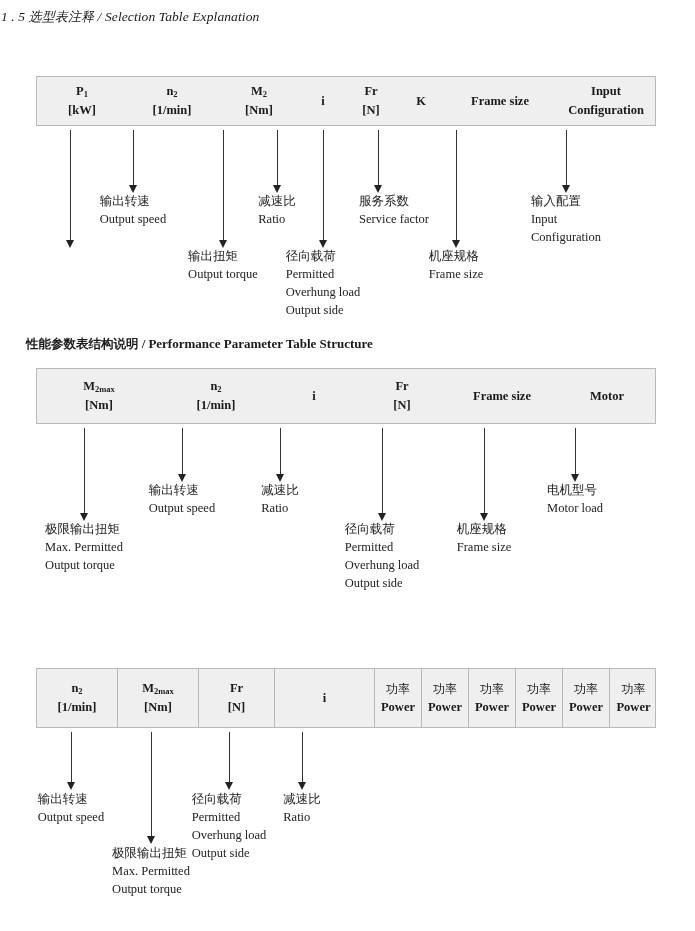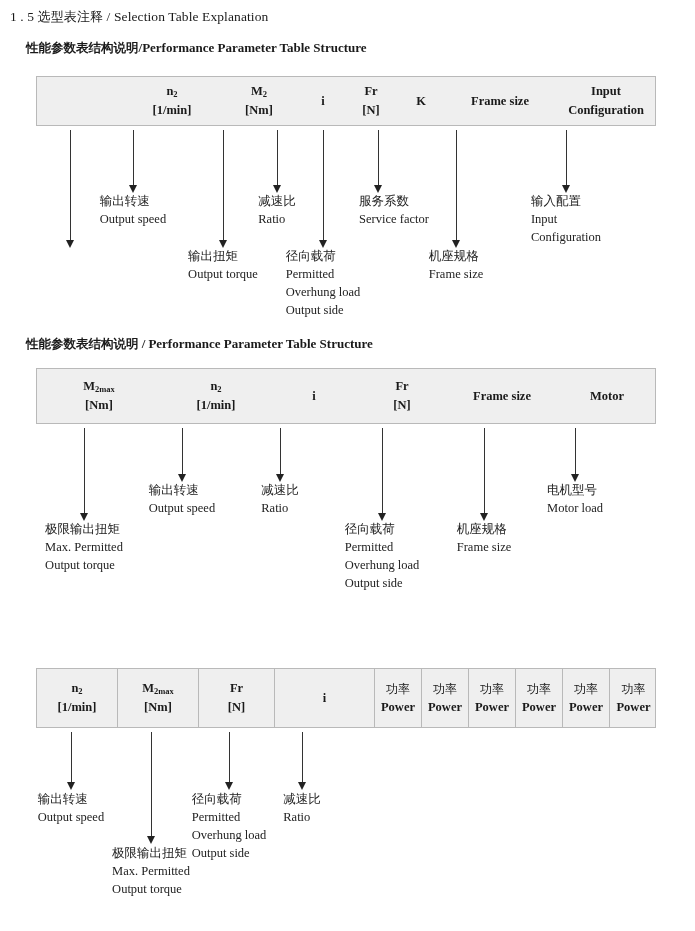--- a/index.html
+++ b/index.html
@@ -130,32 +130,33 @@
     font-family: "Liberation Serif", "DejaVu Serif", serif;
     font-size: 12.5px;
     color: #222;
   }
 </style>
 </head>
 <body>
 
 <div class="page">
 
-  <div class="sec-title" style="left:10px; top:8px;">
+  <div class="sec-title" style="left:1px; top:8px;font-style:italic;">
     <span class="num">1 . 5</span>
     <span class="cn">选型表注释</span>
     <span class="num">/</span>
     <span class="en">Selection Table Explanation</span>
   </div>
 
-  <div class="sub-title" style="left:26px; top:40px;">
-    <span class="cn">性能参数表结构说明</span><span class="en">/</span><span class="en">Performance Parameter Table Structure</span>
-  </div>
 
   <div class="tbl" style="left:36px; top:76px; width:620px; height:50px;">
+    <div class="cell" style="left:0px; width:90px;">
+      <span>P<span class="sm">1</span></span>
+      <span class="l2">[kW]</span>
+    </div>
     <div class="cell" style="left:90px; width:90px;">
       <span>n<span class="sm">2</span></span>
       <span class="l2">[1/min]</span>
     </div>
     <div class="cell" style="left:180px; width:84px;">
       <span>M<span class="sm">2</span></span>
       <span class="l2">[Nm]</span>
     </div>
     <div class="cell" style="left:264px; width:44px;">
       <span>i</span>

